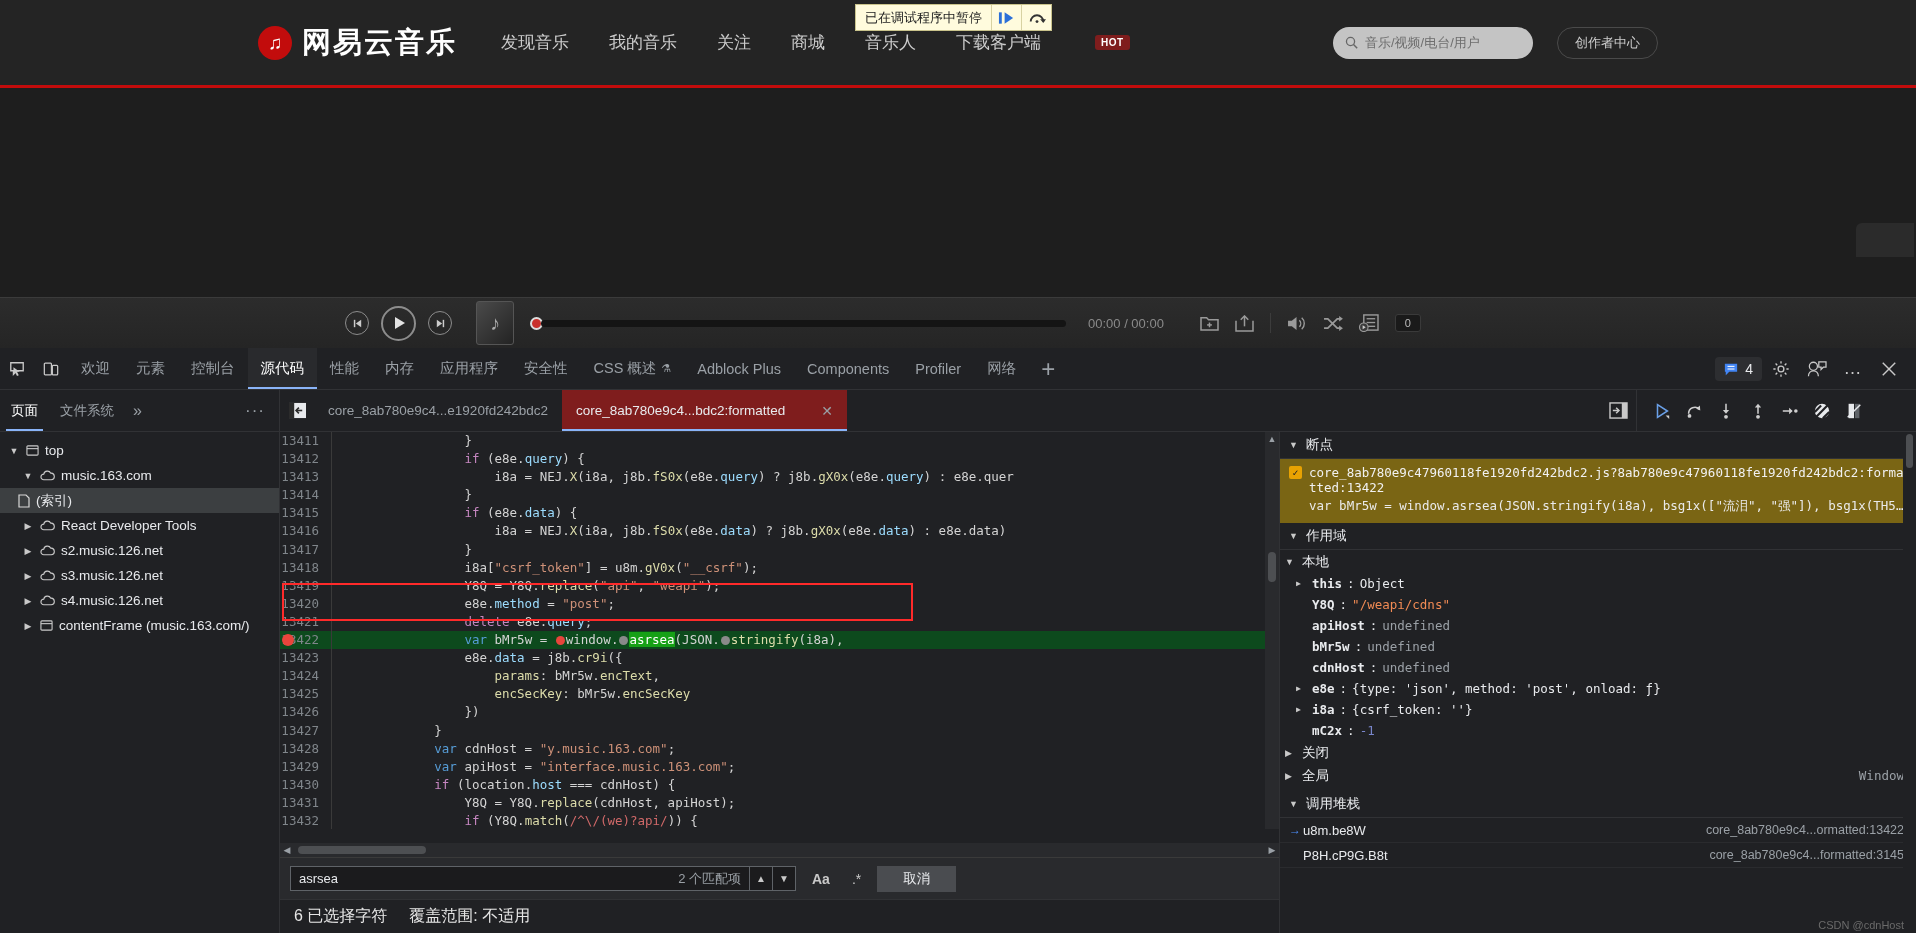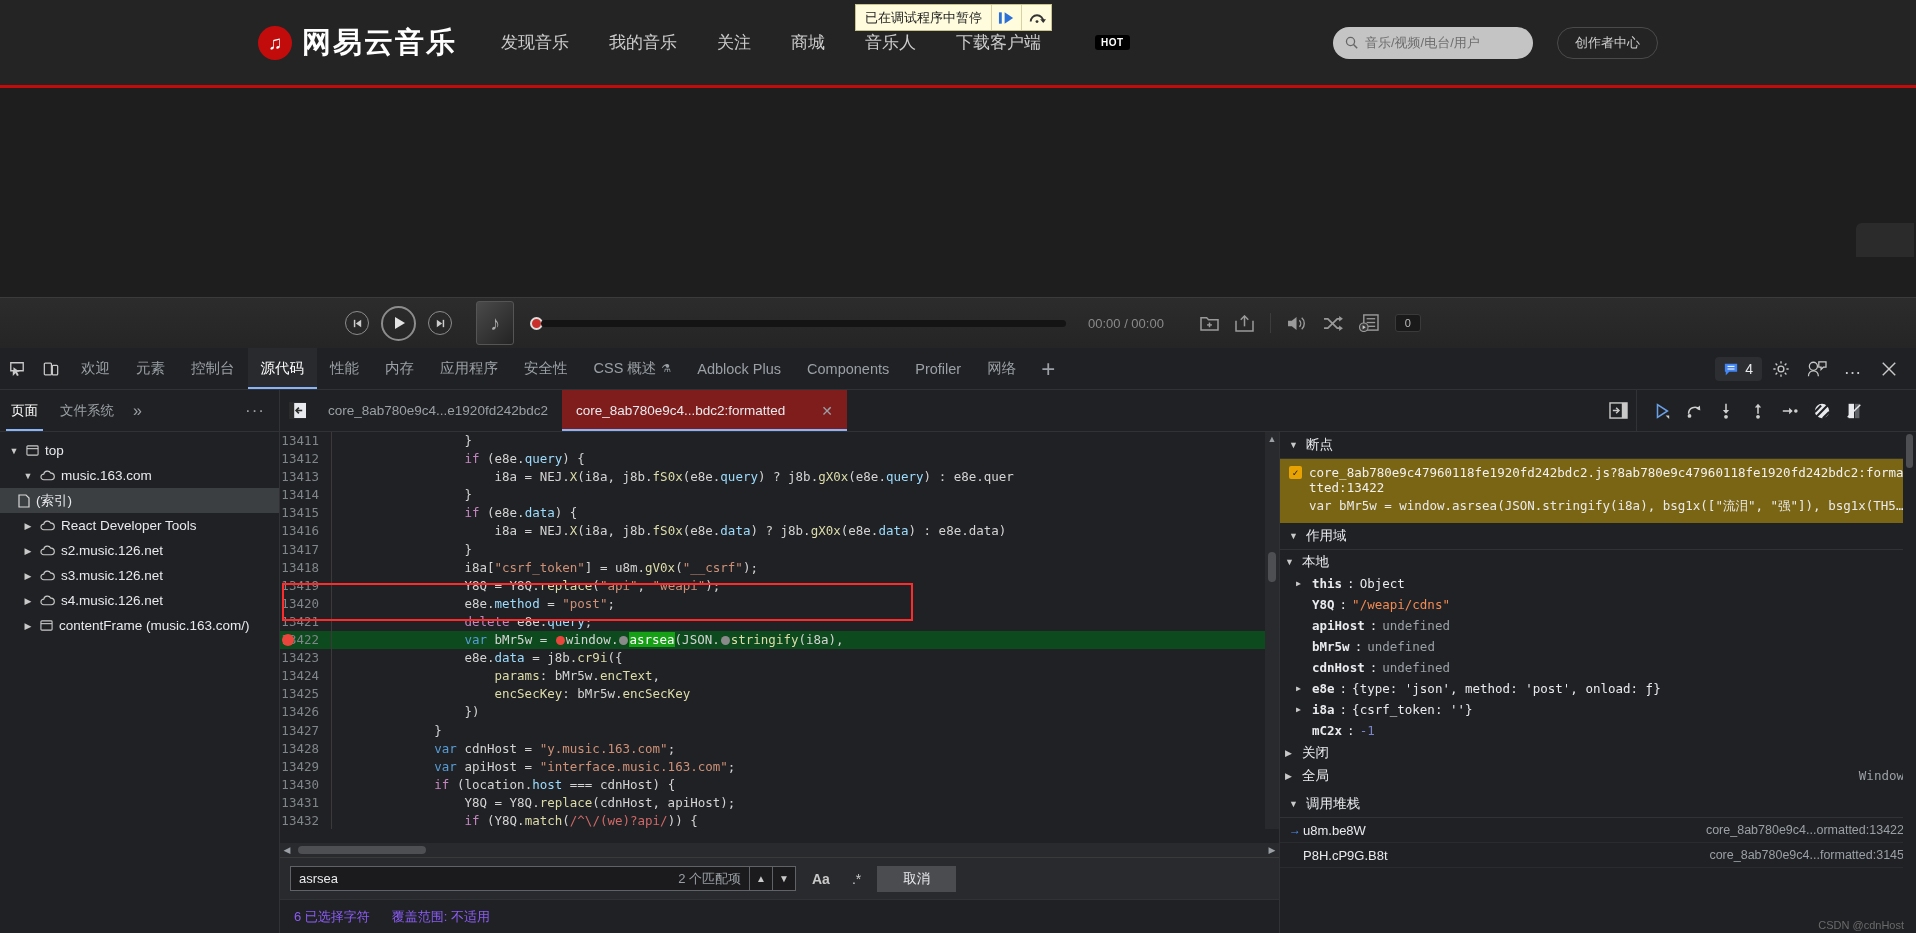--- a/index.html
+++ b/index.html
@@ -23,21 +23,21 @@
     width:34px; height:34px; border-radius:50%;
     background:#c20c0c; display:flex; align-items:center; justify-content:center;
     color:#fff; font-size:19px; line-height:1;
   }
   .logo-text { color:#fff; font-size:29px; font-weight:bold; letter-spacing:2px; }
   .main-nav { display:flex; align-items:center; gap:40px; margin-left:44px; }
   .main-nav a {
     color:#ccc; font-size:17px; text-decoration:none; white-space:nowrap;
   }
   .nav-hot {
-    margin-left:14px; background:#000000; color:#fff; font-size:10px;
+    margin-left:14px; background:#7f1d1d; color:#fff; font-size:10px;
     font-weight:bold; padding:2px 6px; border-radius:3px; letter-spacing:.5px;
   }
   .header-right { margin-left:auto; display:flex; align-items:center; gap:24px; margin-right:258px; }
   .search-box {
     width:200px; height:32px; border-radius:16px; background:#c4c4c4;
     display:flex; align-items:center; padding:0 12px; gap:7px;
   }
   .search-box .s-icon { width:13px; height:13px; }
   .search-box input {
     border:0; background:transparent; outline:none; color:#5a5a5a; font-size:13px;
@@ -213,21 +213,21 @@
   }
   .sb-matches { color:#9aa0a6; font-size:13px; padding-right:8px; white-space:nowrap; }
   .sb-step { width:23px; height:23px; display:flex; align-items:center; justify-content:center;
              border-left:1px solid #5f6368; color:#c9c9c9; font-size:10px; cursor:pointer; }
   .sb-tool { color:#c9c9c9; font-size:14px; padding:0 6px; cursor:pointer; }
   .sb-cancel {
     background:#4a4c50; color:#e8eaed; font-size:13.5px; border:0; height:26px; padding:0 26px;
     cursor:pointer; font-family:"Liberation Sans", sans-serif;
   }
   .statusbar { height:34px; background:#202124; display:flex; align-items:center; padding-left:14px; gap:22px;
-               color:#8b5cf6; font-size:13px; border-top:1px solid #313235; }
+               color:#e5e5e5; font-size:16px; border-top:1px solid #313235; }
 
   
   .sidepanel { width:636px; background:#202124; overflow:hidden; position:relative; }
   .sp-section-head {
     height:27px; display:flex; align-items:center; gap:7px; padding-left:9px;
     color:#e8eaed; font-size:13.5px; background:#202124; border-bottom:1px solid #313235; cursor:pointer;
   }
   .tri { font-size:9px; color:#c9c9c9; width:10px; display:inline-block; }
   .bp-item { background:#7a6514; padding:6px 9px 8px 9px; }
   .bp-line1 { display:flex; align-items:flex-start; gap:7px; color:#f1f1f1; font-size:12.5px;

